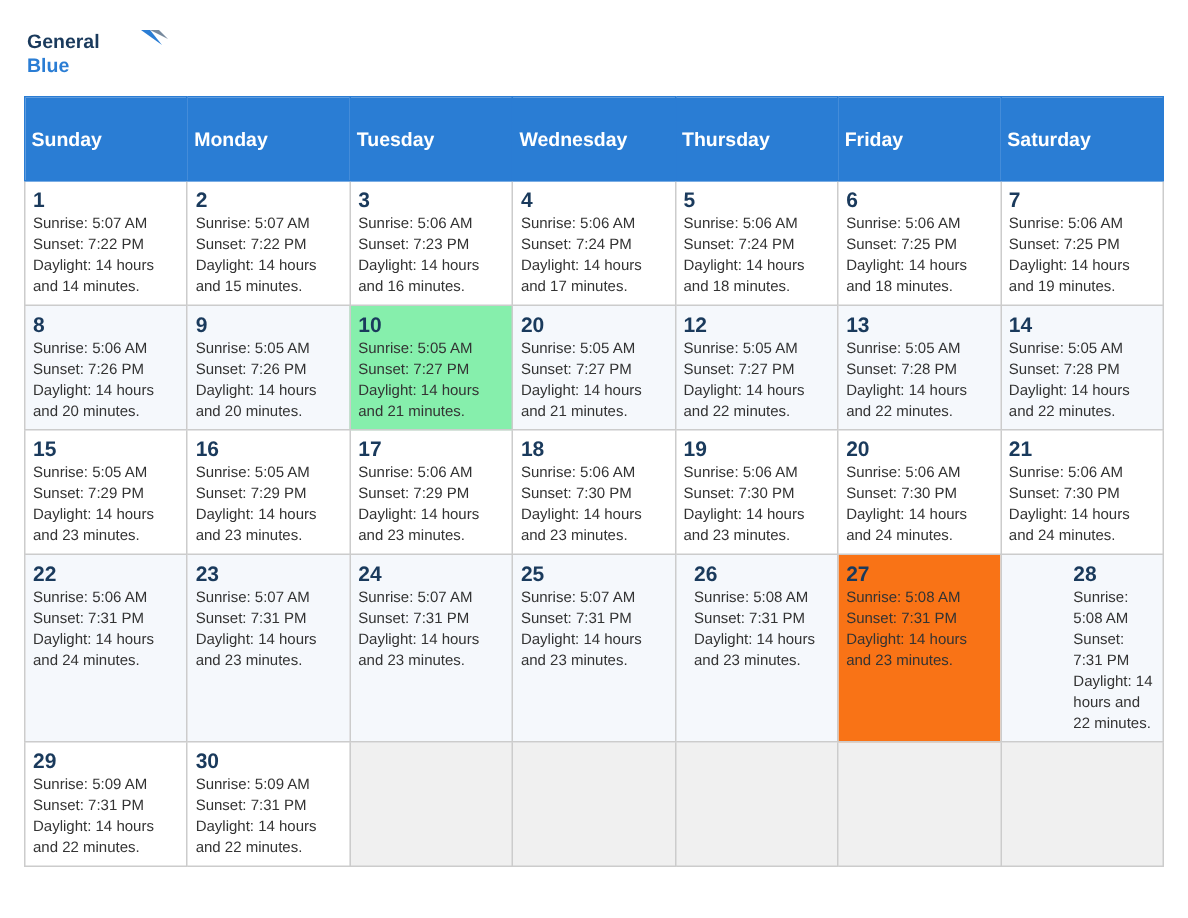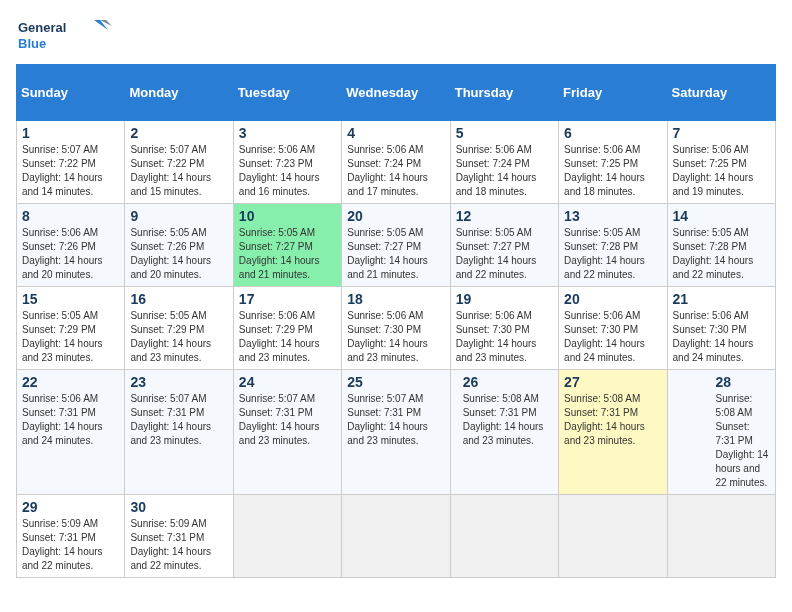--- a/index.html
+++ b/index.html
@@ -316,21 +316,21 @@
         </div>
       </td>
         <td style="background: rgb(245, 248, 252); padding-left: 12px;">
         <span class="day-number">26</span>
         <div class="day-info">
           Sunrise: 5:08 AM<br>
           Sunset: 7:31 PM<br>
           Daylight: 14 hours and 23 minutes.
         </div>
       </td>
-        <td style="background: #fef9c3;">
+        <td style="background: #f97316;">
         <span class="day-number">27</span>
         <div class="day-info">
           Sunrise: 5:08 AM<br>
           Sunset: 7:31 PM<br>
           Daylight: 14 hours and 23 minutes.
         </div>
       </td>
         <td style="background: rgb(245, 248, 252); padding-left: 48px;">
         <span class="day-number">28</span>
         <div class="day-info">

